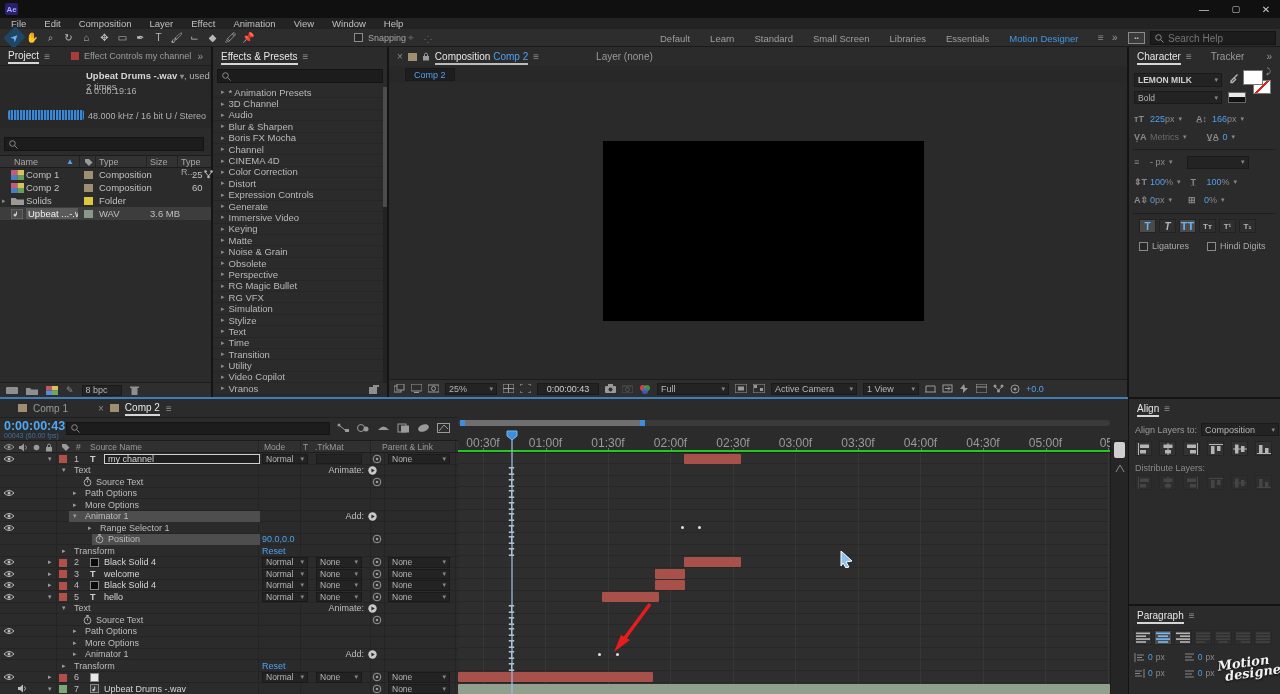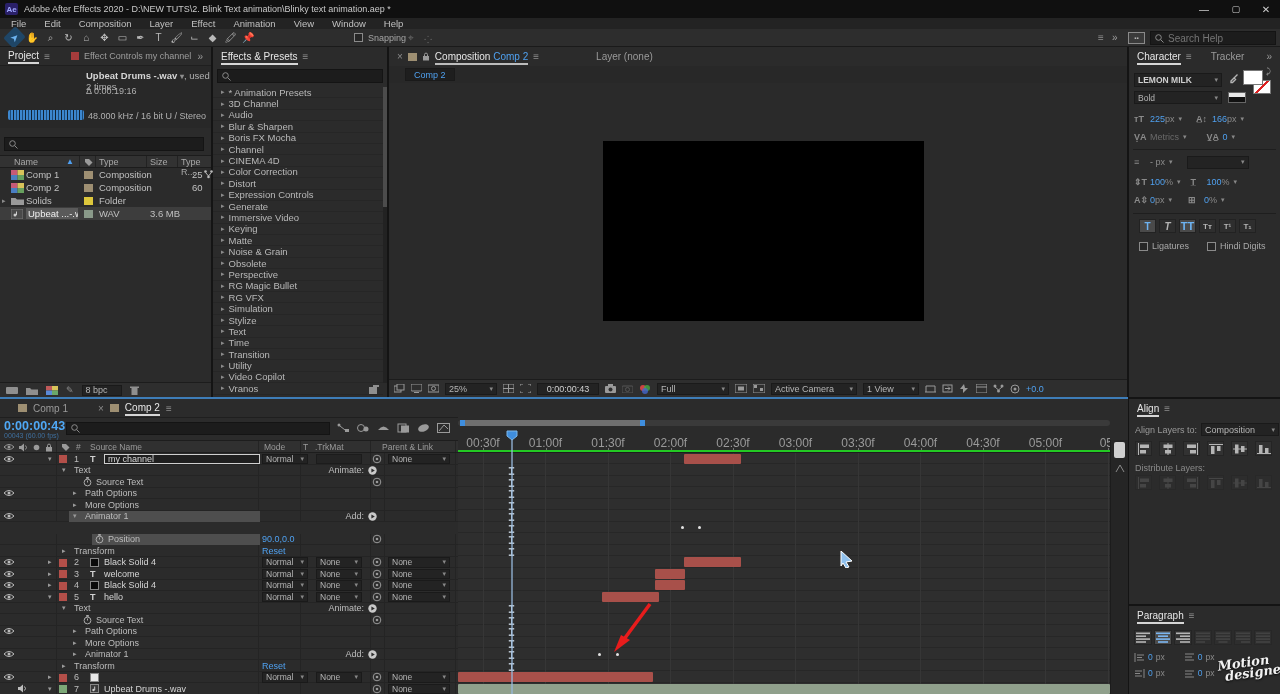--- a/index.html
+++ b/index.html
@@ -42,21 +42,20 @@
 .menu-item{padding:0 9px;color:#c0c0c0;font-size:9.5px}
 .toolbtn{width:17px;height:15px;display:flex;align-items:center;justify-content:center;color:#b9b9b9;font-size:11px}
 .toolbtn.active{background:#1f4667;color:#6cb2ef;border-radius:2px}
 .watermark{font-family:"DejaVu Serif",serif;font-style:italic;font-weight:bold;color:#f2f2f2;text-shadow:0 1px 2px rgba(0,0,0,.8);transform:rotate(-8deg);line-height:11px;font-size:13px}
 </style>
 </head>
 <body>
 
 <div class="abs" style="left:0;top:0;width:1280px;height:18px;background:#101010;display:flex;align-items:center">
   <span class="abs ico" style="left:5px;top:3px;width:13px;height:12px;background:#2a2069;color:#9fa8ff;font-size:8px;font-weight:bold;border-radius:2px">Ae</span>
-  <span class="abs" style="left:24px;top:4px;color:#c9c9c9;font-size:9px;white-space:nowrap">Adobe After Effects 2020 - D:\NEW TUTS\2. Blink Text animation\Blinky text animation.aep *</span>
   <span class="abs ico" style="left:1190px;top:1px;width:28px;height:16px;color:#cfcfcf">—</span>
   <span class="abs ico" style="left:1222px;top:1px;width:28px;height:16px;color:#cfcfcf;font-size:9px">▢</span>
   <span class="abs ico" style="left:1254px;top:1px;width:24px;height:16px;color:#cfcfcf">✕</span>
 </div>
 
 <div class="abs" id="menubar" style="left:0;top:18px;width:1280px;height:11px;background:#232323;display:flex;align-items:center;padding-left:2px">
     <span class="menu-item">File</span>
     <span class="menu-item">Edit</span>
     <span class="menu-item">Composition</span>
     <span class="menu-item">Layer</span>
@@ -81,20 +80,29 @@
       <span class="toolbtn" style="font-size: 10px;">🖌</span>
       <span class="toolbtn" style="font-size: 10px;">⌙</span>
       <span class="toolbtn" style="font-size: 10px;">◆</span>
       <span class="toolbtn" style="font-size: 10px;">🖍</span>
       <span class="toolbtn" style="font-size: 10px;">📌</span>
     </div>
   <span class="abs ckbx" style="left:354px;top:4px"></span>
   <span class="abs" style="left:368px;top:4px;color:#a5a5a5;font-size:9px">Snapping</span>
   <span class="abs dim" style="left:408px;top:3px;font-size:10px">⌖</span>
   <span class="abs dim" style="left:424px;top:3px;font-size:10px">⁘</span>
+  <div id="workspaces" class="abs" style="left:650px;top:0;height:18px;display:flex;align-items:center">
+      <span class="wsitem">Default</span>
+      <span class="wsitem">Learn</span>
+      <span class="wsitem">Standard</span>
+      <span class="wsitem">Small Screen</span>
+      <span class="wsitem">Libraries</span>
+      <span class="wsitem">Essentials</span>
+      <span class="wsitem on">Motion Designer</span>
+    </div>
   <span class="abs ham" style="left:1098px;top:3px">≡</span>
   <span class="abs" style="left:1112px;top:3px;color:#9f9f9f">»</span>
   <span class="abs ico" style="left:1128px;top:3px;width:17px;height:12px;border:1px solid #8a8a8a;background:#3a3a3a;font-size:6px;color:#bbb">▪▪</span>
   <div class="sbox" style="left:1150px;top:2px;width:126px;height:14px">
     <span class="ico">
         <svg width="9" height="9">
           <circle cx="3.5" cy="3.5" r="2.8" fill="none" stroke="#8a8a8a"></circle>
           <line x1="5.7" y1="5.7" x2="8.5" y2="8.5" stroke="#8a8a8a"></line>
         </svg>
       </span>
@@ -825,20 +833,36 @@
         <span style="position: absolute; left: 69px; top: 0.5px; width: 191px; height: 10.5px; background: rgb(78, 78, 78);"></span>
         <span class="tl-cell" style="left: 73px; color: rgb(154, 154, 154); font-size: 7px;">▾</span>
         <span class="tl-cell" style="left: 85px; z-index: 2;">Animator 1</span>
         <span class="tl-cell" style="left: 300px; width: 64px; justify-content: flex-end;">Add:</span>
         <span class="tl-cell" style="left: 368px;">
           <svg width="9" height="9">
             <circle cx="4.5" cy="4.5" r="4.2" fill="#c9c9c9"></circle>
             <polygon points="3.4,2.4 3.4,6.6 6.8,4.5" fill="#2b2b2b"></polygon>
           </svg>
         </span>
+      </div>
+      <div class="tl-row" style="top: 69px;">
+        <span class="vline" style="left: 56px; background: rgb(36, 36, 36);"></span>
+        <span class="vline" style="left: 258px; background: rgb(36, 36, 36);"></span>
+        <span class="vline" style="left: 300px; background: rgb(36, 36, 36);"></span>
+        <span class="vline" style="left: 370px; background: rgb(36, 36, 36);"></span>
+        <span class="vline" style="left: 384px; background: rgb(36, 36, 36);"></span>
+        <span class="vline" style="left: 455px; background: rgb(36, 36, 36);"></span>
+        <span class="tl-cell" style="left: 3px;">
+          <svg width="12" height="8">
+            <path d="M1 4 Q6 -1 11 4 Q6 9 1 4 Z" fill="none" stroke="#bdbdbd"></path>
+            <circle cx="6" cy="4" r="1.5" fill="#bdbdbd"></circle>
+          </svg>
+        </span>
+        <span class="tl-cell" style="left: 88px; color: rgb(154, 154, 154); font-size: 7px;">▸</span>
+        <span class="tl-cell" style="left: 100px; z-index: 2;">Range Selector 1</span>
       </div>
       <div class="tl-row" style="top: 80.5px;">
         <span class="vline" style="left: 56px; background: rgb(36, 36, 36);"></span>
         <span class="vline" style="left: 258px; background: rgb(36, 36, 36);"></span>
         <span class="vline" style="left: 300px; background: rgb(36, 36, 36);"></span>
         <span class="vline" style="left: 370px; background: rgb(36, 36, 36);"></span>
         <span class="vline" style="left: 384px; background: rgb(36, 36, 36);"></span>
         <span class="vline" style="left: 455px; background: rgb(36, 36, 36);"></span>
         <span style="position: absolute; left: 92px; top: 0.5px; width: 168px; height: 10.5px; background: rgb(78, 78, 78);"></span>
         <span class="tl-cell" style="left: 95px;">

